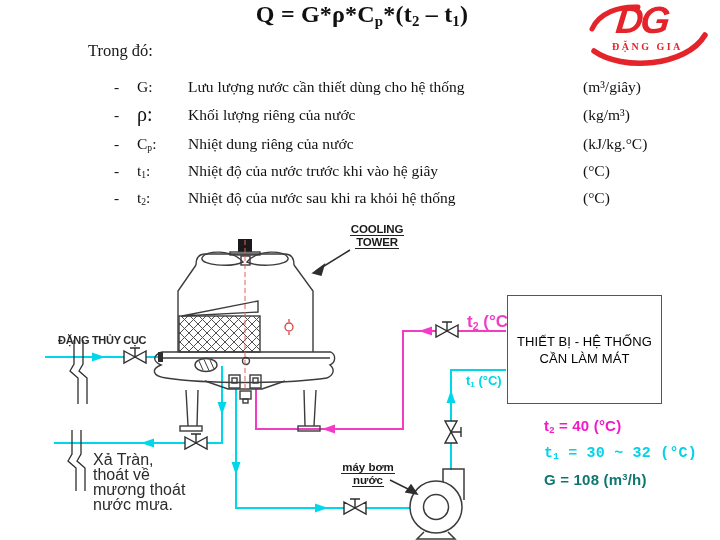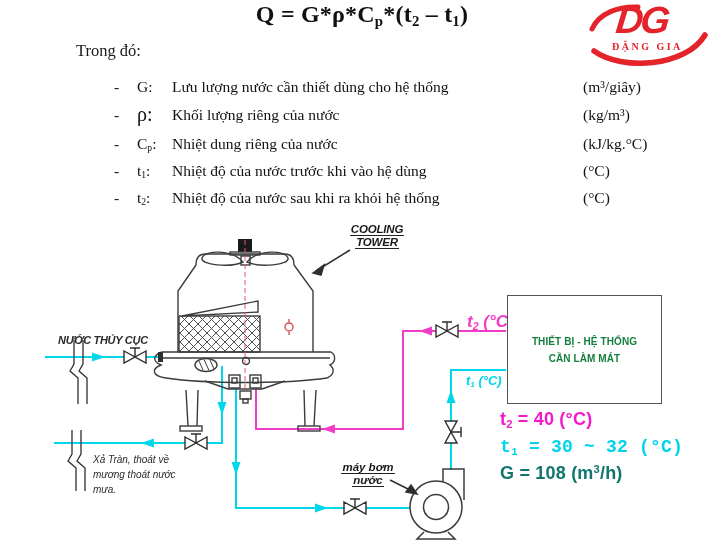--- a/index.html
+++ b/index.html
@@ -16,48 +16,48 @@
            font-weight:bold;font-size:24px;letter-spacing:0.2px;color:#111;}
 
   
   .logo{position:absolute;right:8px;top:3px;width:126px;height:66px;}
   .logo svg{position:absolute;left:0;top:0;}
   .logo .dg{position:absolute;left:30px;top:-4px;font-style:italic;font-weight:bold;
             font-size:38px;letter-spacing:-3px;color:var(--logo_red);transform:skewX(-6deg);}
   .logo .nm{position:absolute;left:26px;top:38px;font-weight:bold;font-size:10px;
             letter-spacing:2.5px;color:var(--logo_red);white-space:nowrap;font-family:Liberation Serif, serif;}
 
-  .intro{position:absolute;left:76px;top:41px;
+  .intro{position:absolute;left:88px;top:41px;
          font-family:"Liberation Serif","DejaVu Serif",serif;font-size:16.5px;}
 
   .def-row{position:absolute;left:114px;width:606px;height:24px;
            font-family:"Liberation Serif","DejaVu Serif",serif;font-size:15.5px;color:#111;}
   .def-row .dash{position:absolute;left:0;}
   .def-row .sym{position:absolute;left:23px;}
   .def-row .sym.rho{font-size:20px;top:-3px;}
-  .def-row .desc{position:absolute;left:58px;white-space:nowrap;}
+  .def-row .desc{position:absolute;left:74px;white-space:nowrap;}
   .def-row .unit{position:absolute;left:469px;white-space:nowrap;}
 
-  .diagram-label{position:absolute;white-space:nowrap;font-style:italic;}
+  .diagram-label{position:absolute;white-space:nowrap;}
   .tower-label{left:337px;top:223px;width:80px;text-align:center;font-weight:bold;
                font-size:11.5px;letter-spacing:-0.2px;}
   .tower-label span{display:inline-block;border-bottom:1.5px solid #222;line-height:12px;padding:0 1px;}
   .city-label{left:58px;top:334px;font-weight:bold;font-size:11px;letter-spacing:-0.3px;color:#2b2b2b;}
-  .overflow-label{left:93px;top:452px;width:94px;font-size:10px;line-height:15px;
+  .overflow-label{left:93px;top:452px;width:94px;font-size:16px;line-height:15px;
                   color:#2b2b2b;white-space:normal;}
   .pump-label{left:336px;top:461px;width:64px;text-align:center;font-weight:bold;font-size:11.5px;}
   .pump-label span{display:inline-block;border-bottom:1.3px solid #222;line-height:12px;padding:0 1px;}
   .t2-pipe-label{left:467px;top:312px;font-weight:bold;font-size:17px;color:var(--pipe_hot);}
   .t1-pipe-label{left:466px;top:373px;font-weight:bold;font-size:13px;color:var(--pipe_cold);}
 
   .eq-box{position:absolute;left:507px;top:295px;width:153px;height:107px;border:1.6px solid #555;
           background:#fff;display:flex;align-items:center;justify-content:center;text-align:center;}
-  .eq-box .bt{font-weight:bold;font-size:10px;line-height:17px;letter-spacing:0.1px;color:#15803d;}
-
-  .value-line{position:absolute;left:500px;font-weight:bold;font-size:18px;letter-spacing:0.2px;}
+  .eq-box .bt{font-weight:normal;font-size:13px;line-height:17px;letter-spacing:0.1px;color:#000000;}
+
+  .value-line{position:absolute;left:544px;font-weight:bold;font-size:15px;letter-spacing:0.2px;margin-top:8px;}
   .v-t2{top:409px;color:var(--value_hot);}
   .v-t1{top:437px;color:var(--value_cold);font-family:Liberation Mono, monospace;}
   .v-g{top:463px;color:#0f766e;}
 </style>
 </head>
 <body>
 
 <div class="page">
 
   <svg class="art" viewBox="0 0 720 540">
@@ -198,35 +198,35 @@
   </div>
   <div class="def-row" style="top:135px">
     <span class="dash">-</span>
     <span class="sym"><span>C</span><sub>p</sub><span>:</span></span>
     <span class="desc">Nhiệt dung riêng của nước</span>
     <span class="unit">(kJ/kg.°C)</span>
   </div>
   <div class="def-row" style="top:162px">
     <span class="dash">-</span>
     <span class="sym"><span>t</span><sub>1</sub><span>:</span></span>
-    <span class="desc">Nhiệt độ của nước trước khi vào hệ dùng</span>
+    <span class="desc">Nhiệt độ của nước trước khi vào hệ giây</span>
     <span class="unit">(°C)</span>
   </div>
   <div class="def-row" style="top:189px">
     <span class="dash">-</span>
     <span class="sym"><span>t</span><sub>2</sub><span>:</span></span>
     <span class="desc">Nhiệt độ của nước sau khi ra khỏi hệ thống</span>
     <span class="unit">(°C)</span>
   </div>
 
   <div class="diagram-label tower-label">
     <span>COOLING</span><br>
     <span>TOWER</span>
   </div>
-  <div class="diagram-label city-label">NƯỚC THỦY CỤC</div>
+  <div class="diagram-label city-label">ĐẶNG THỦY CỤC</div>
   <div class="diagram-label overflow-label">Xả Tràn, thoát về mương thoát nước mưa.</div>
   <div class="diagram-label pump-label">
     <span>máy bơm</span><br>
     <span>nước</span>
   </div>
   <div class="diagram-label t2-pipe-label"><span>t</span><sub>2</sub><span> (°C)</span></div>
   <div class="diagram-label t1-pipe-label"><span>t</span><sub>1</sub><span> (°C)</span></div>
 
   <div class="eq-box">
     <div class="bt">

